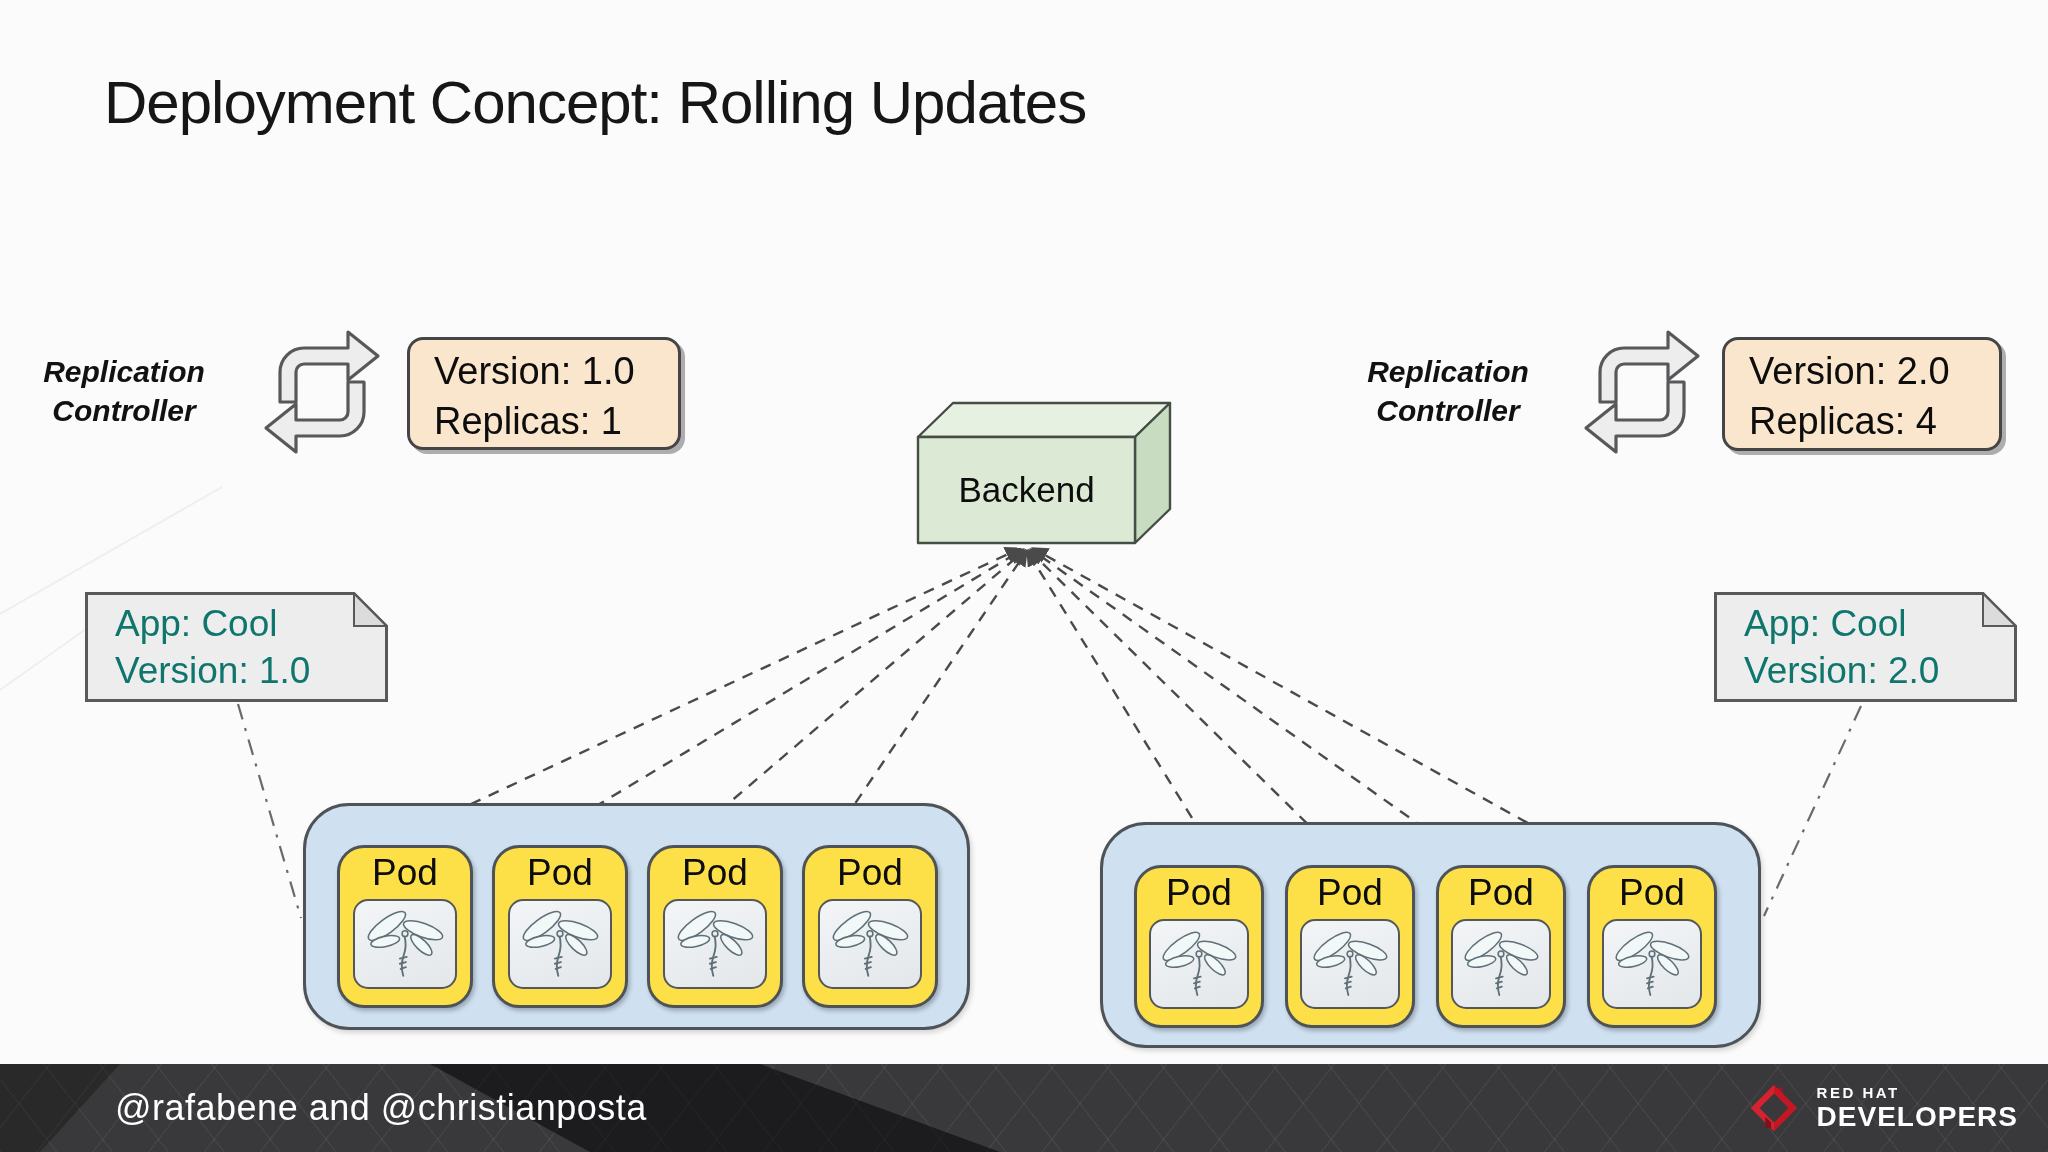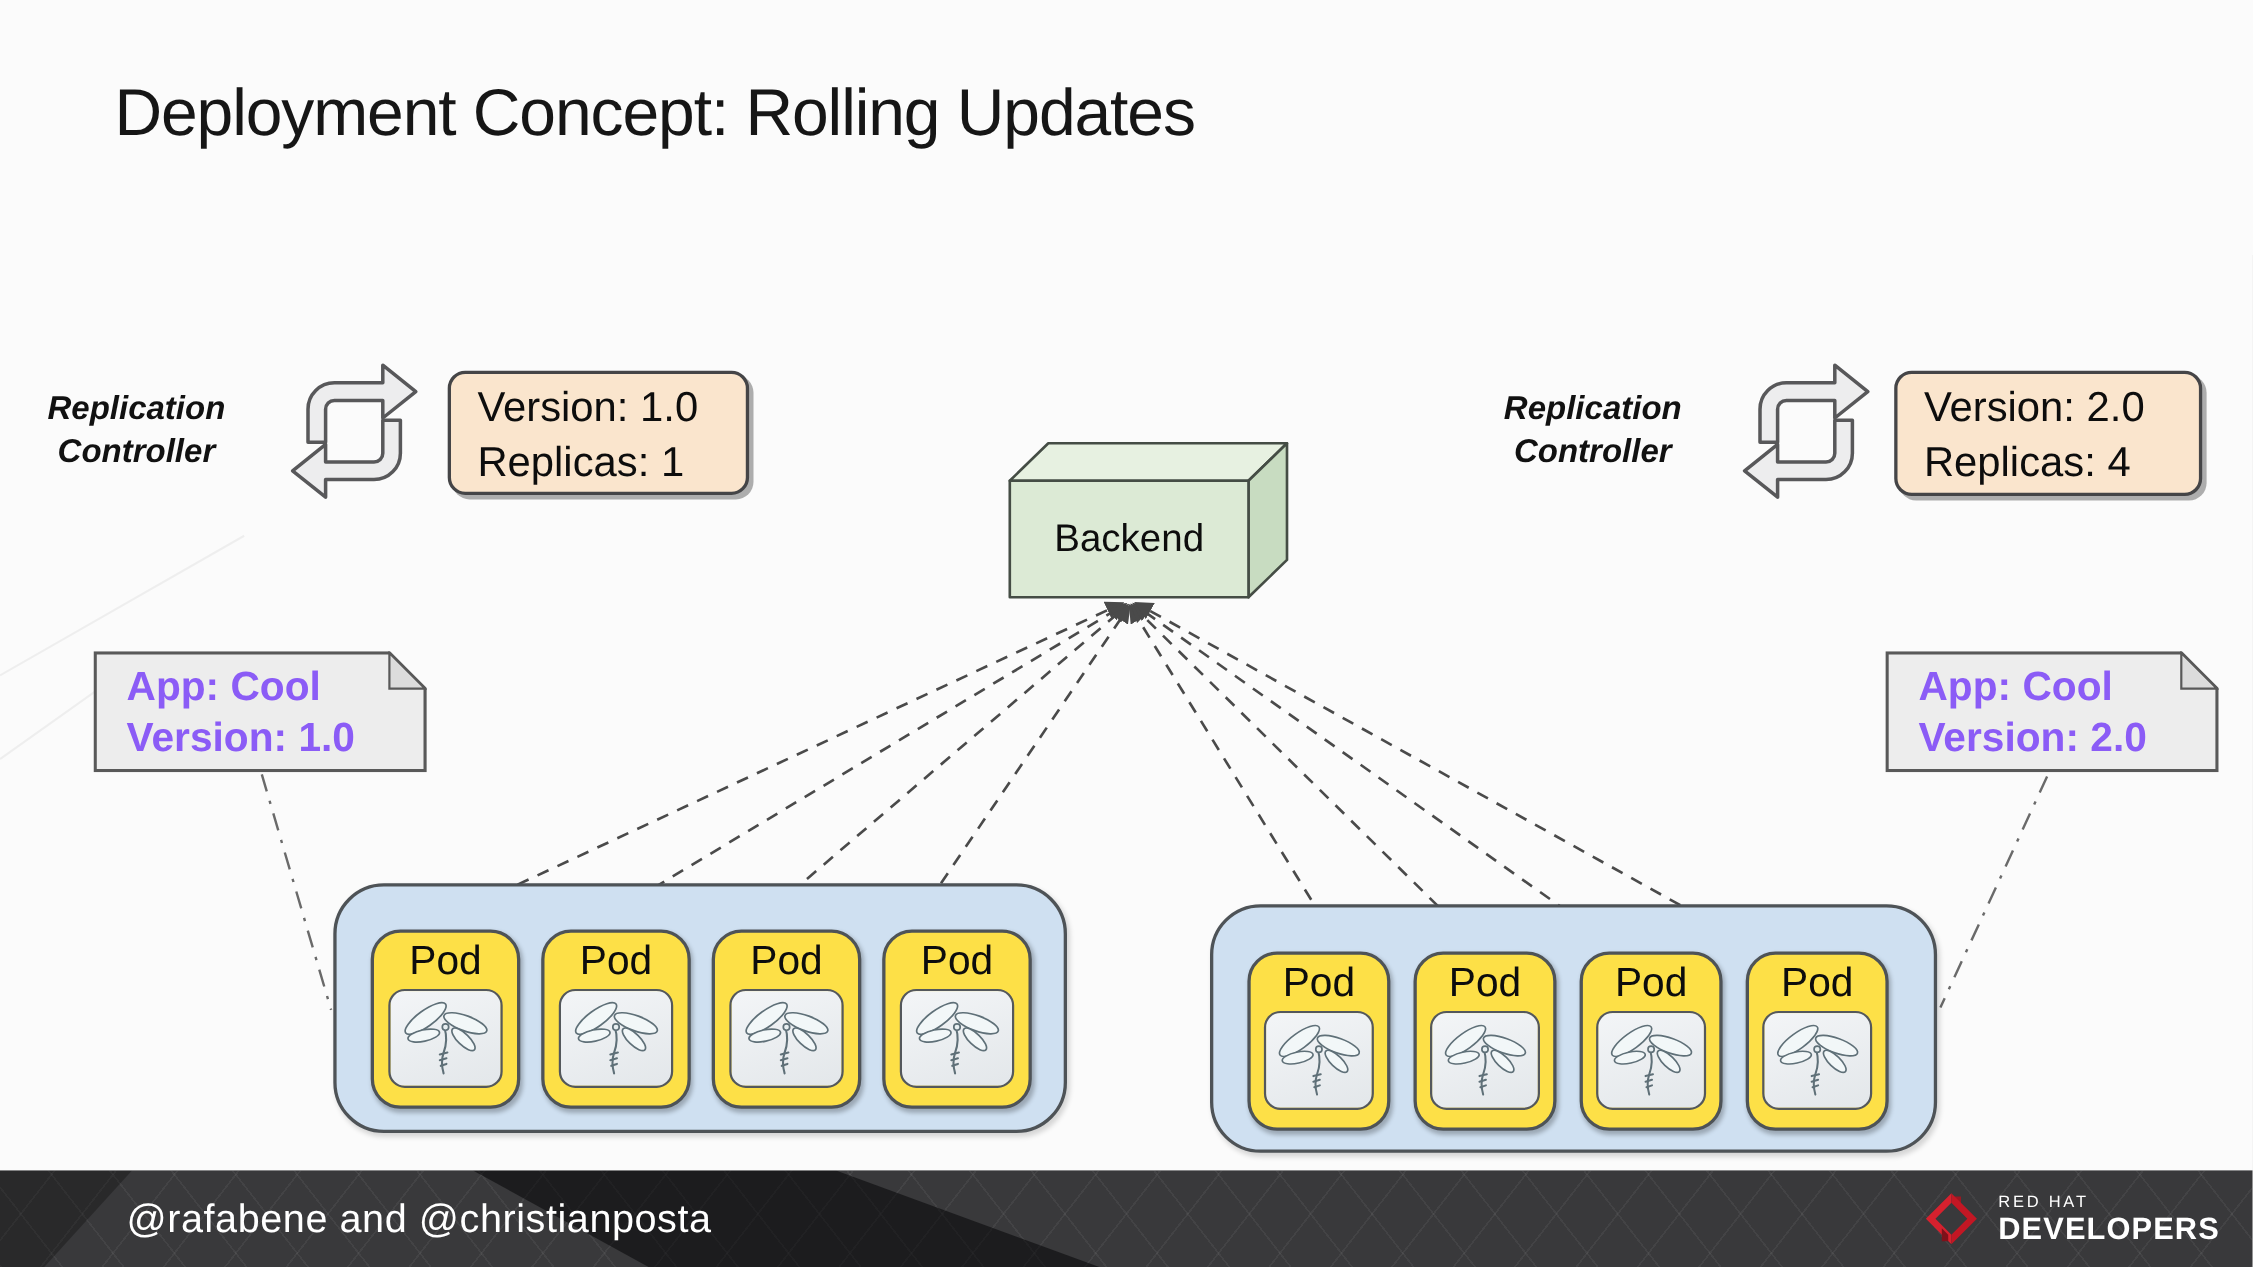--- a/index.html
+++ b/index.html
@@ -47,21 +47,21 @@
     display:flex;align-items:center;justify-content:center;
     font-size:35px;color:#0d0d0d;
   }
 
   
   .note{width:303px;height:110px;}
   .note.left{left:85px;top:592px;}
   .note.right{left:1714px;top:592px;}
   .note .note-text{
     position:absolute;left:30px;top:8px;
-    font-size:37px;line-height:47px;color:#8b5cf6;font-weight:bold;
+    font-size:37px;line-height:47px;color:#0f766e;
   }
 
   
   .cluster{
     background:#cfe0f1;border:3px solid #4e5357;border-radius:46px;
     box-sizing:border-box;display:flex;align-items:flex-start;
     box-shadow:2px 3px 5px rgba(0,0,0,0.15);
   }
   .cluster.left{left:303px;top:803px;width:667px;height:227px;padding:39px 0 0 31px;gap:19px;}
   .cluster.right{left:1100px;top:822px;width:661px;height:226px;padding:40px 0 0 31px;gap:21px;}
@@ -107,21 +107,21 @@
   .footer-handles{
     position:absolute;left:104px;top:0;height:88px;
     display:flex;align-items:center;
     font-size:36px;color:#ffffff;letter-spacing:0.5px;margin-left:11px;
   }
   .brand{
     position:absolute;right:30px;top:0;height:88px;
     display:flex;align-items:center;gap:14px;
   }
   .brand-text{display:flex;flex-direction:column;justify-content:center;color:#fff;}
-  .brand-top{font-size:15px;font-weight:400;letter-spacing:2.5px;line-height:18px;}
+  .brand-top{font-size:15px;font-weight:700;letter-spacing:2.5px;line-height:18px;}
   .brand-bottom{font-size:28px;font-weight:700;letter-spacing:1px;line-height:30px;}
 </style>
 </head>
 <body>
 
 <div class="slide">
 
   <svg width="0" height="0" style="position:absolute" aria-hidden="true">
     <defs>
       <symbol id="wildfly" viewBox="0 0 100 90">

